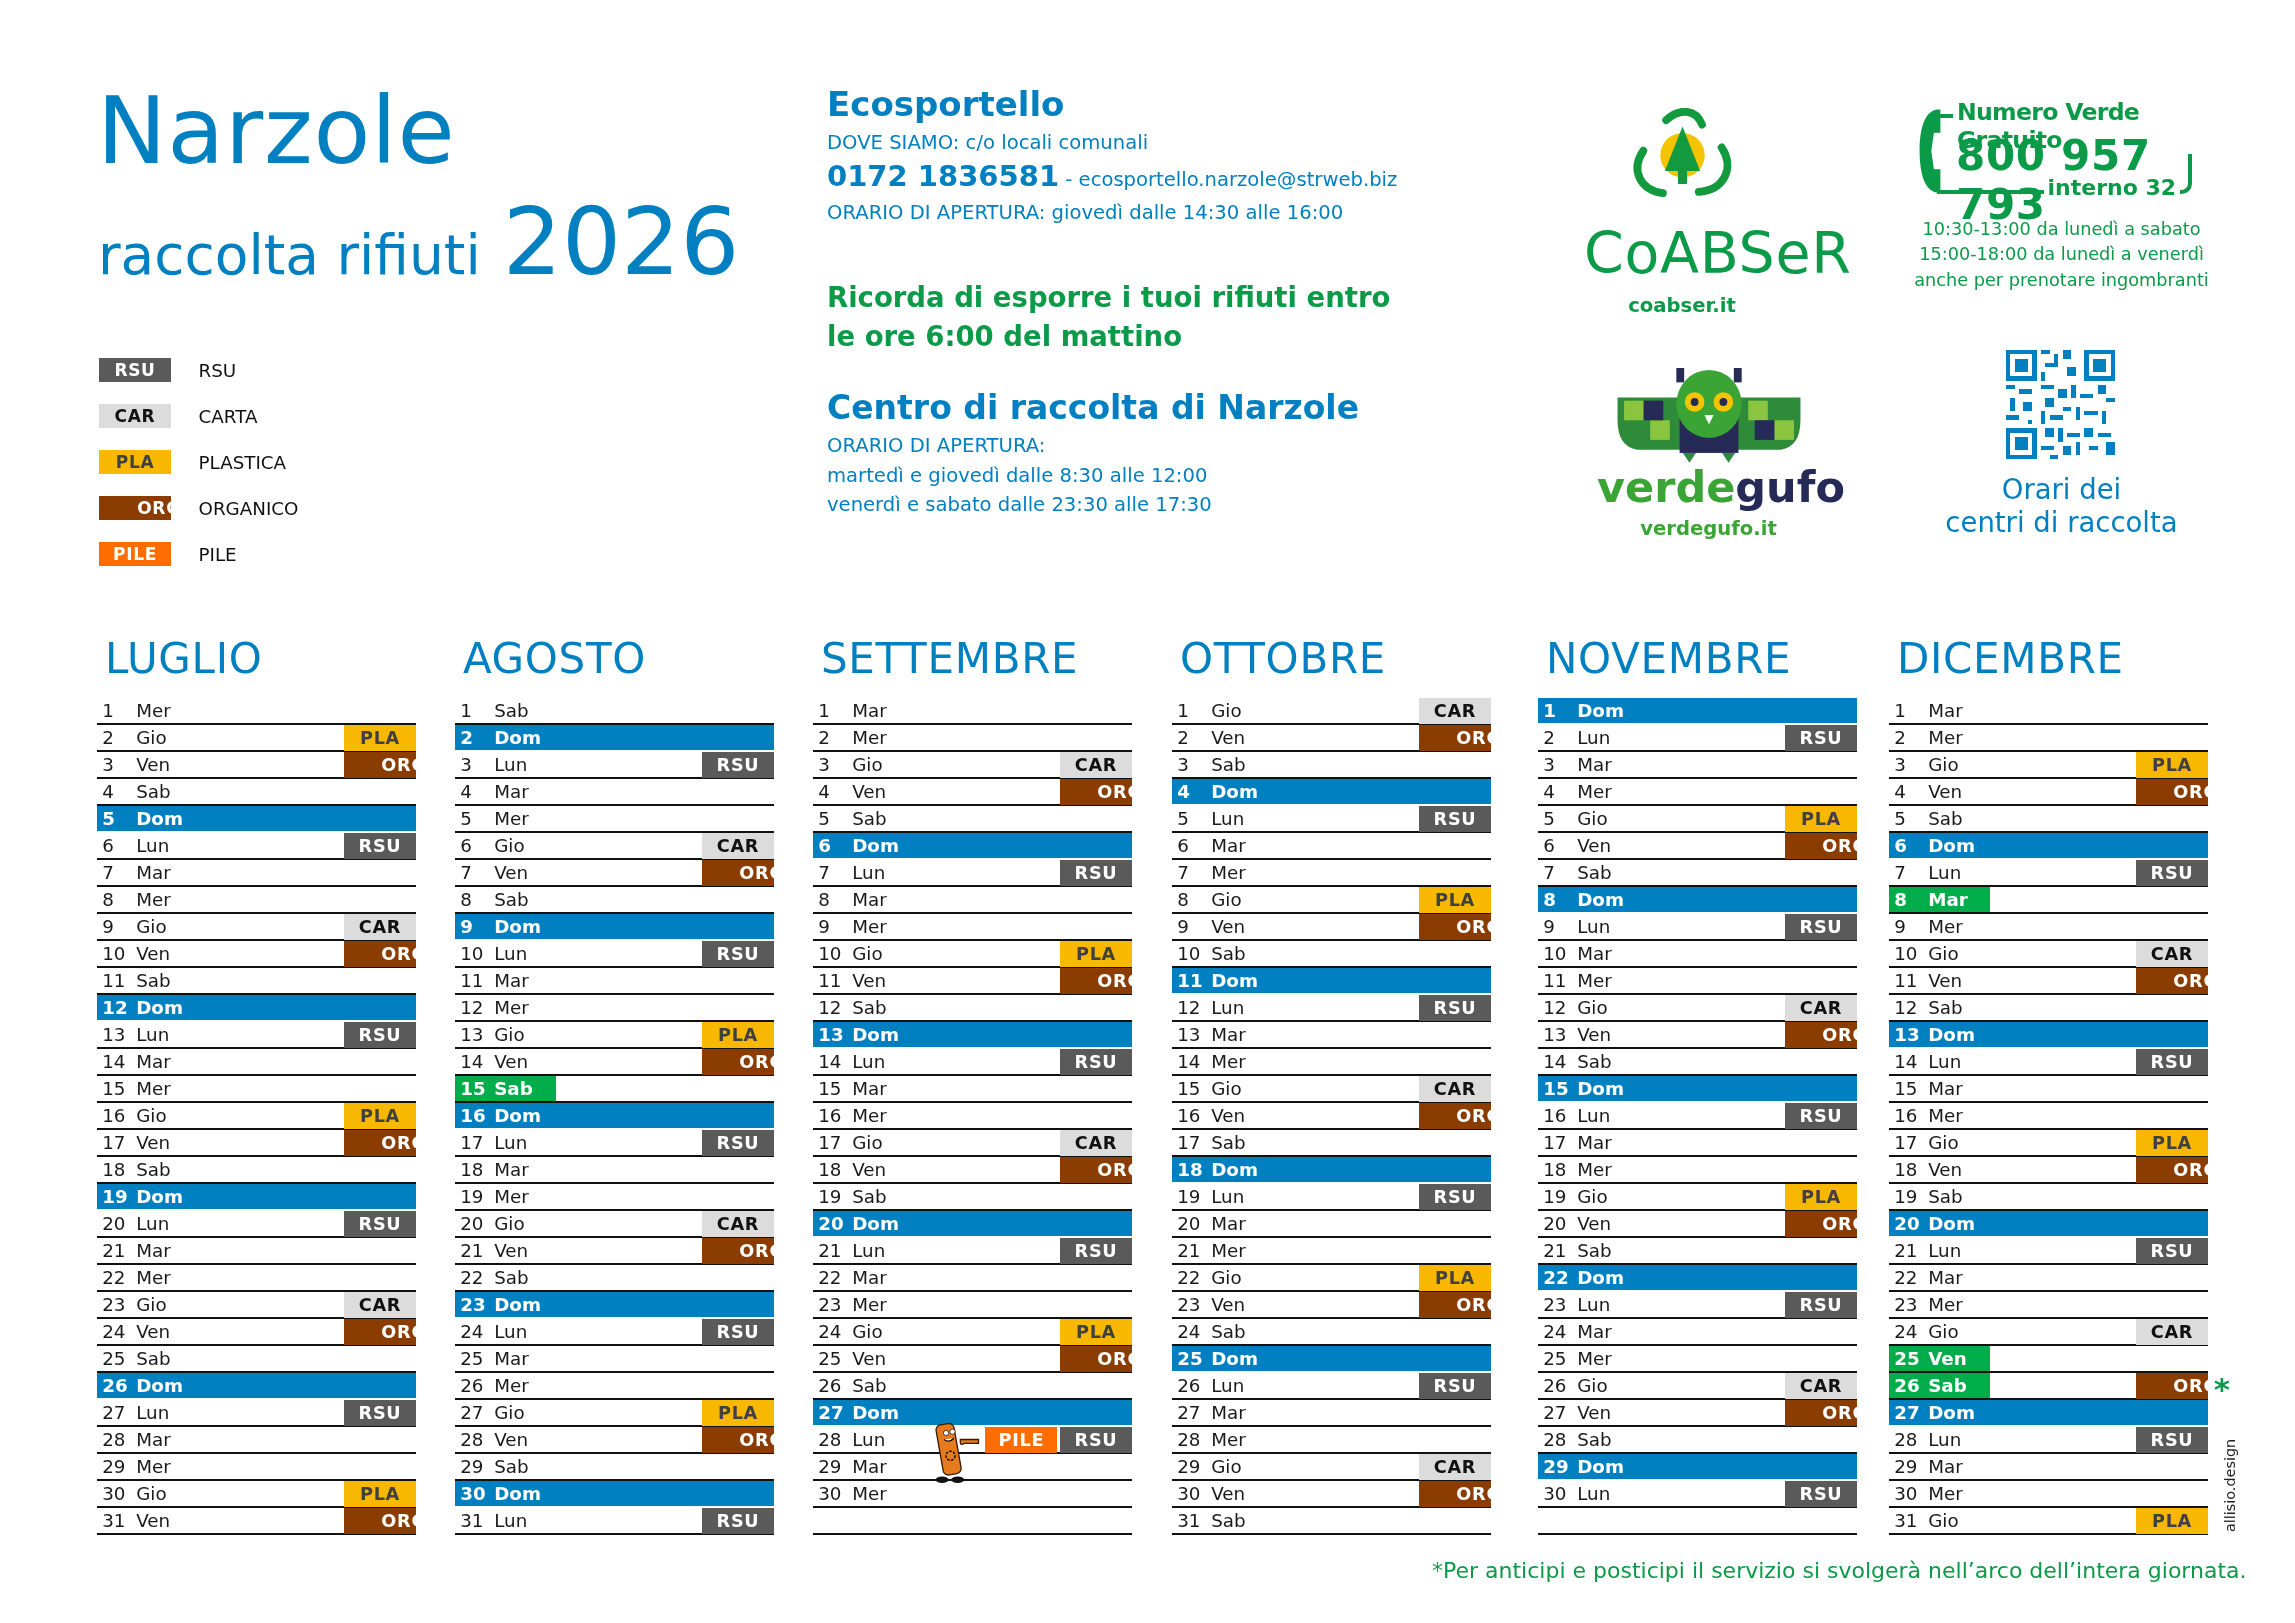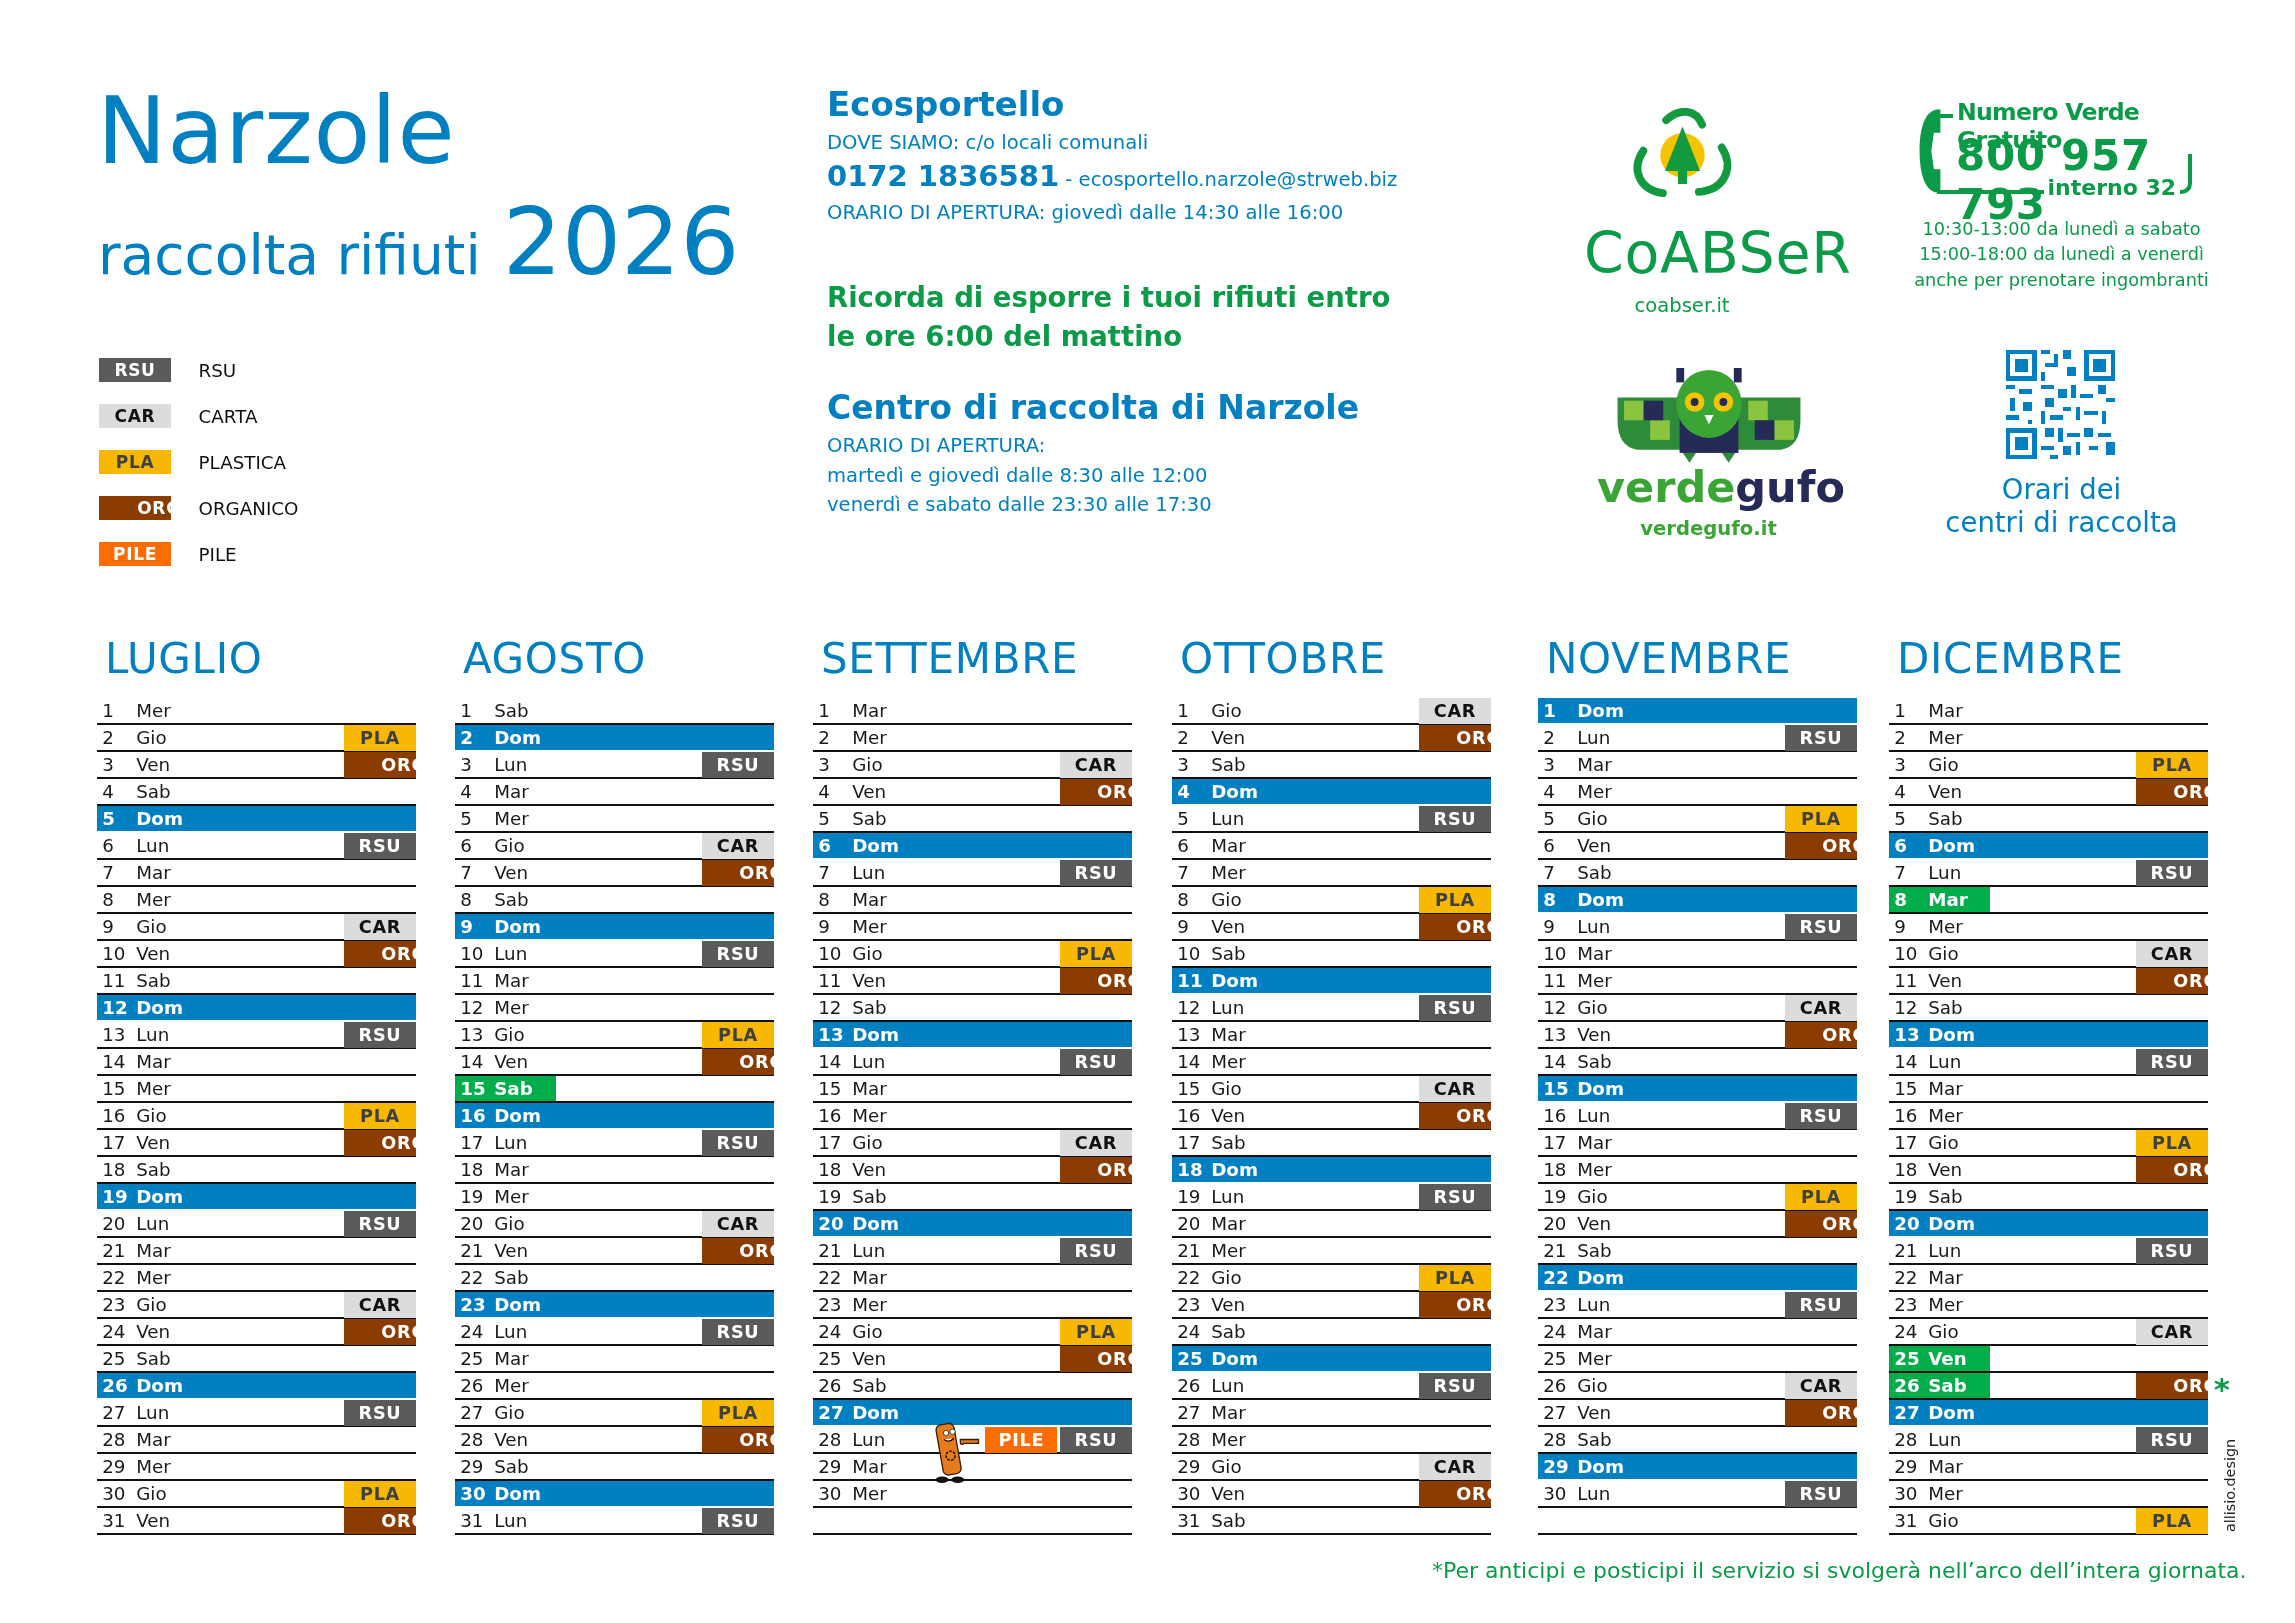--- a/index.html
+++ b/index.html
@@ -33,21 +33,21 @@
   #eco .phone { font-size:29px; font-weight:700; }
   #eco .email { font-size:19.6px; }
   #reminder { left:827px; top:278px; font-size:27.5px; font-weight:700; color:#0a9a48; line-height:1.42; }
   #centro { left:827px; top:390px; color:#0080c0; }
   #centro h2 { margin:0; font-size:33px; font-weight:700; line-height:1.1; }
   #centro .line { font-size:19.6px; line-height:1.5; }
 
   
   #coabser { left:1584px; top:108px; width:196px; text-align:center; color:#0a9a48; }
   #coabser .name { font-size:57px; font-weight:400; margin-top:20px; letter-spacing:0.7px; }
-  #coabser .url { font-size:19.6px; font-weight:400; margin-top:7.9px; }
+  #coabser .url { font-size:19.6px; font-weight:700; margin-top:7.9px; }
 
   #verde { left:1597px; top:368px; width:223px; text-align:center; }
   #verde .name { font-size:43px; font-weight:700; margin-top:-3.9px; }
   #verde .name .v { color:#3aa535; } #verde .name .g { color:#262a56; }
   #verde .url { font-size:19.6px; font-weight:700; color:#3aa535; margin-top:5.2px; }
 
   
   #numverde { left:1917px; top:98px; width:288px; height:105px; color:#0a9a48; }
   #numverde .frame { position:absolute; left:19.6px; top:15.7px; width:255px; height:80px; border:4.6px solid #0a9a48; border-left:none; border-radius:0 10.5px 10.5px 0; box-sizing:border-box; }
   #numverde .handset { position:absolute; left:0; top:6.5px; width:26px; height:92px; }

